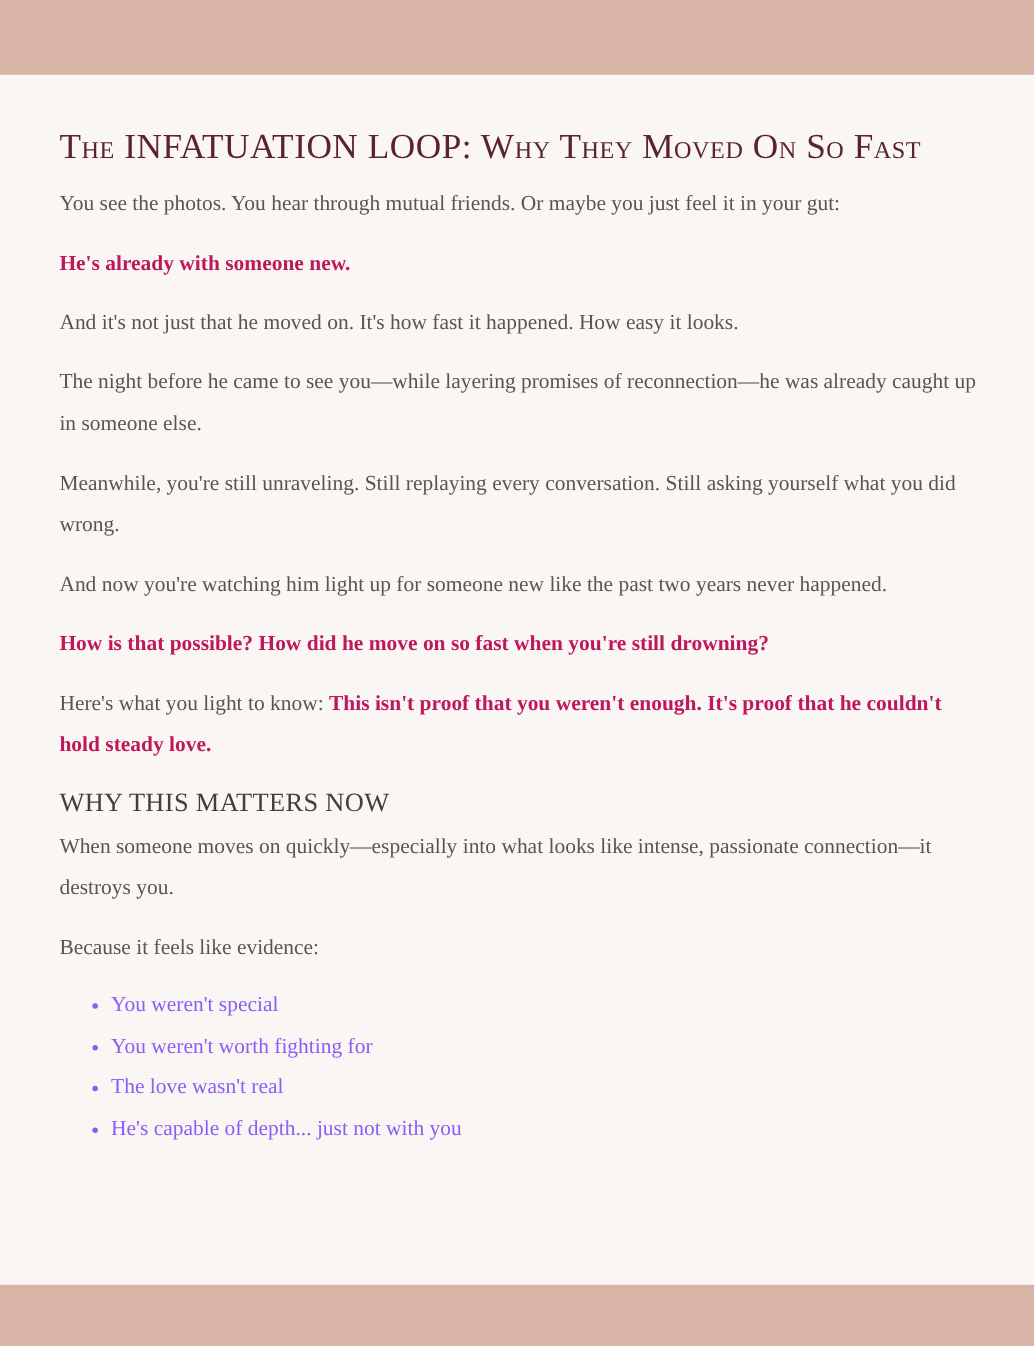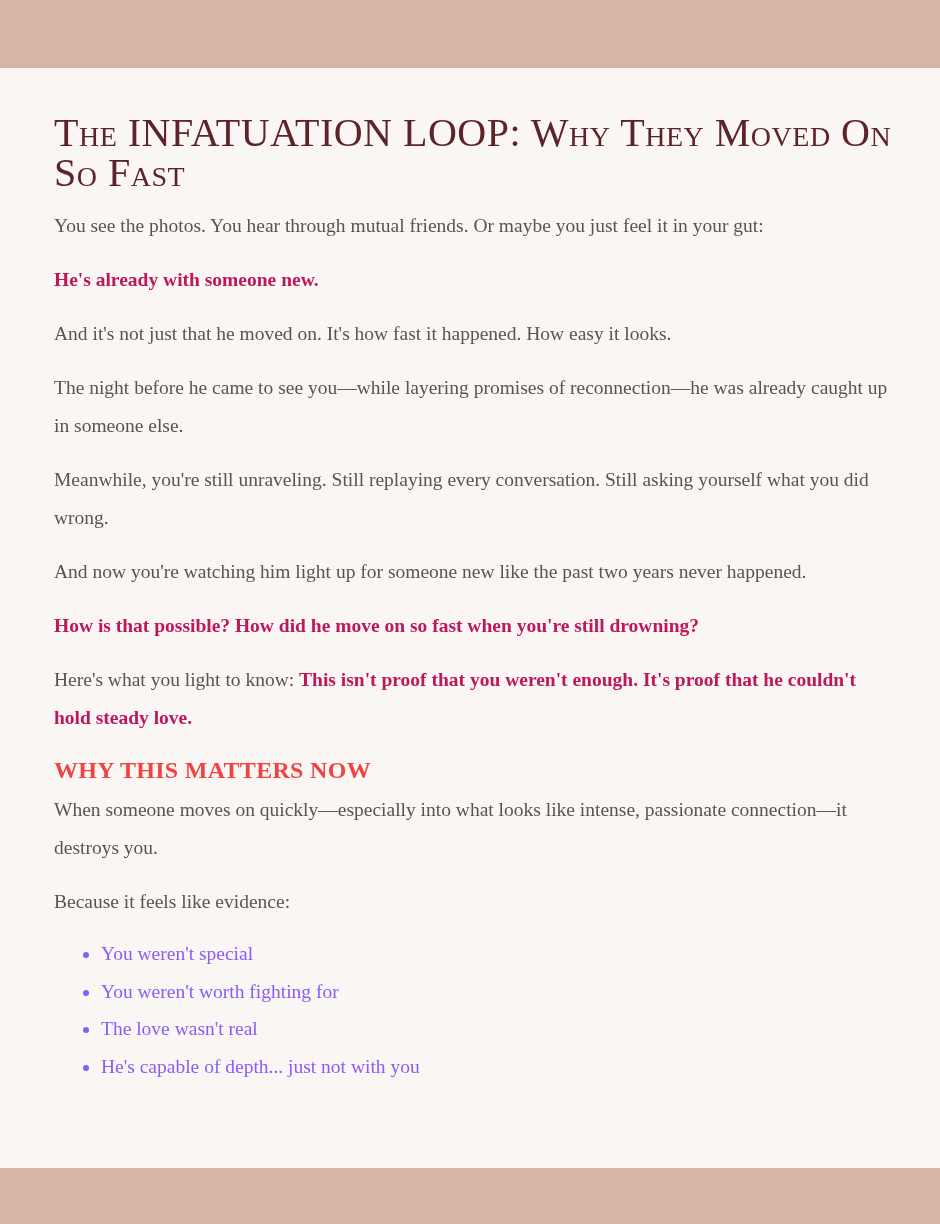--- a/index.html
+++ b/index.html
@@ -19,43 +19,43 @@
     .band-bottom {
       position: absolute; left: 0; top: 1168px; width: 940px; height: 56px;
       background: #d8b4a6;
     }
     .content {
       position: absolute; left: 54px; top: 113px; width: 840px;
     }
     h1.title {
       margin: 0 0 14px 0;
       font-family: "Liberation Serif", "DejaVu Serif", serif;
-      font-size: 40px;
+      font-size: 32px;
       line-height: 40px;
       font-weight: normal;
       color: #5c2428;
       font-variant: small-caps;
       letter-spacing: 0.5px;
     }
     p {
       margin: 0 0 16px 0;
       font-size: 19.5px;
       line-height: 38px;
       color: #5a554c;
     }
     p.strong, strong {
       font-weight: bold;
       color: #be185d;
     }
     h2.section {
       margin: 2px 0 4px 0;
       font-size: 24px;
       line-height: 34px;
-      font-weight: bold;
-      color: #ef4444;
+      font-weight: normal;
+      color: #404040;
       letter-spacing: 0.3px;
     }
     ul.bullets {
       margin: -2px 0 0 0;
       padding: 0 0 0 47px;
     }
     ul.bullets li {
       font-size: 19.5px;
       line-height: 37.5px;
       color: #8b5cf6;

